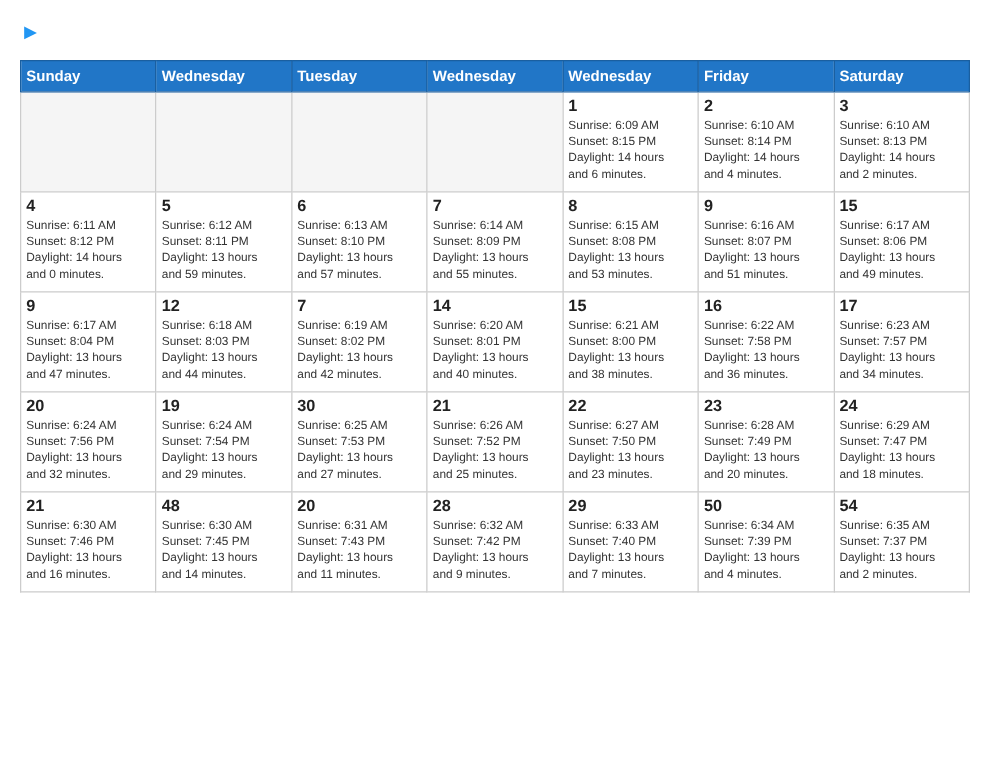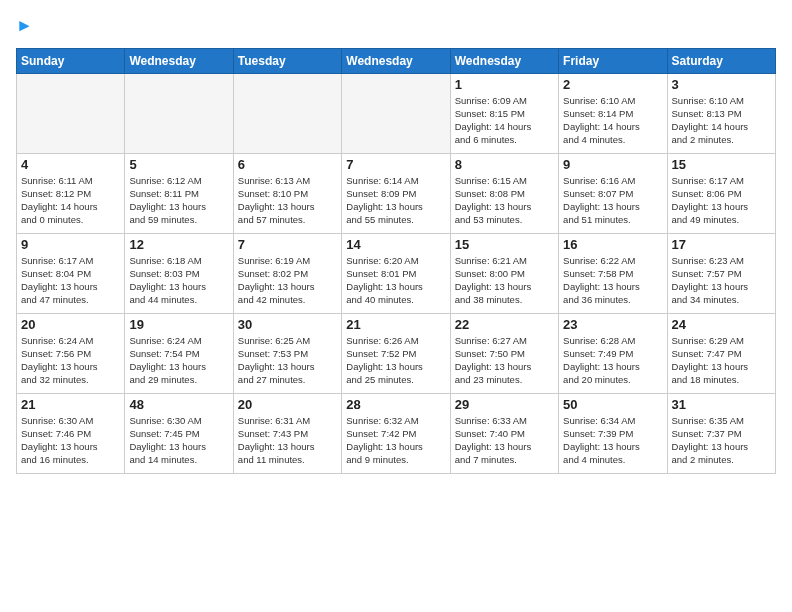--- a/index.html
+++ b/index.html
@@ -239,19 +239,19 @@
           </td>
           <td>
             <div class="day-number">29</div>
             <div class="day-info">Sunrise: 6:33 AM<br>Sunset: 7:40 PM<br>Daylight: 13 hours<br>and 7 minutes.</div>
           </td>
           <td>
             <div class="day-number">50</div>
             <div class="day-info">Sunrise: 6:34 AM<br>Sunset: 7:39 PM<br>Daylight: 13 hours<br>and 4 minutes.</div>
           </td>
           <td>
-            <div class="day-number">31</div>
+            <div class="day-number">54</div>
             <div class="day-info">Sunrise: 6:35 AM<br>Sunset: 7:37 PM<br>Daylight: 13 hours<br>and 2 minutes.</div>
           </td>
         </tr>
       </tbody>
   </table>
 </div>
 
 </body></html>

